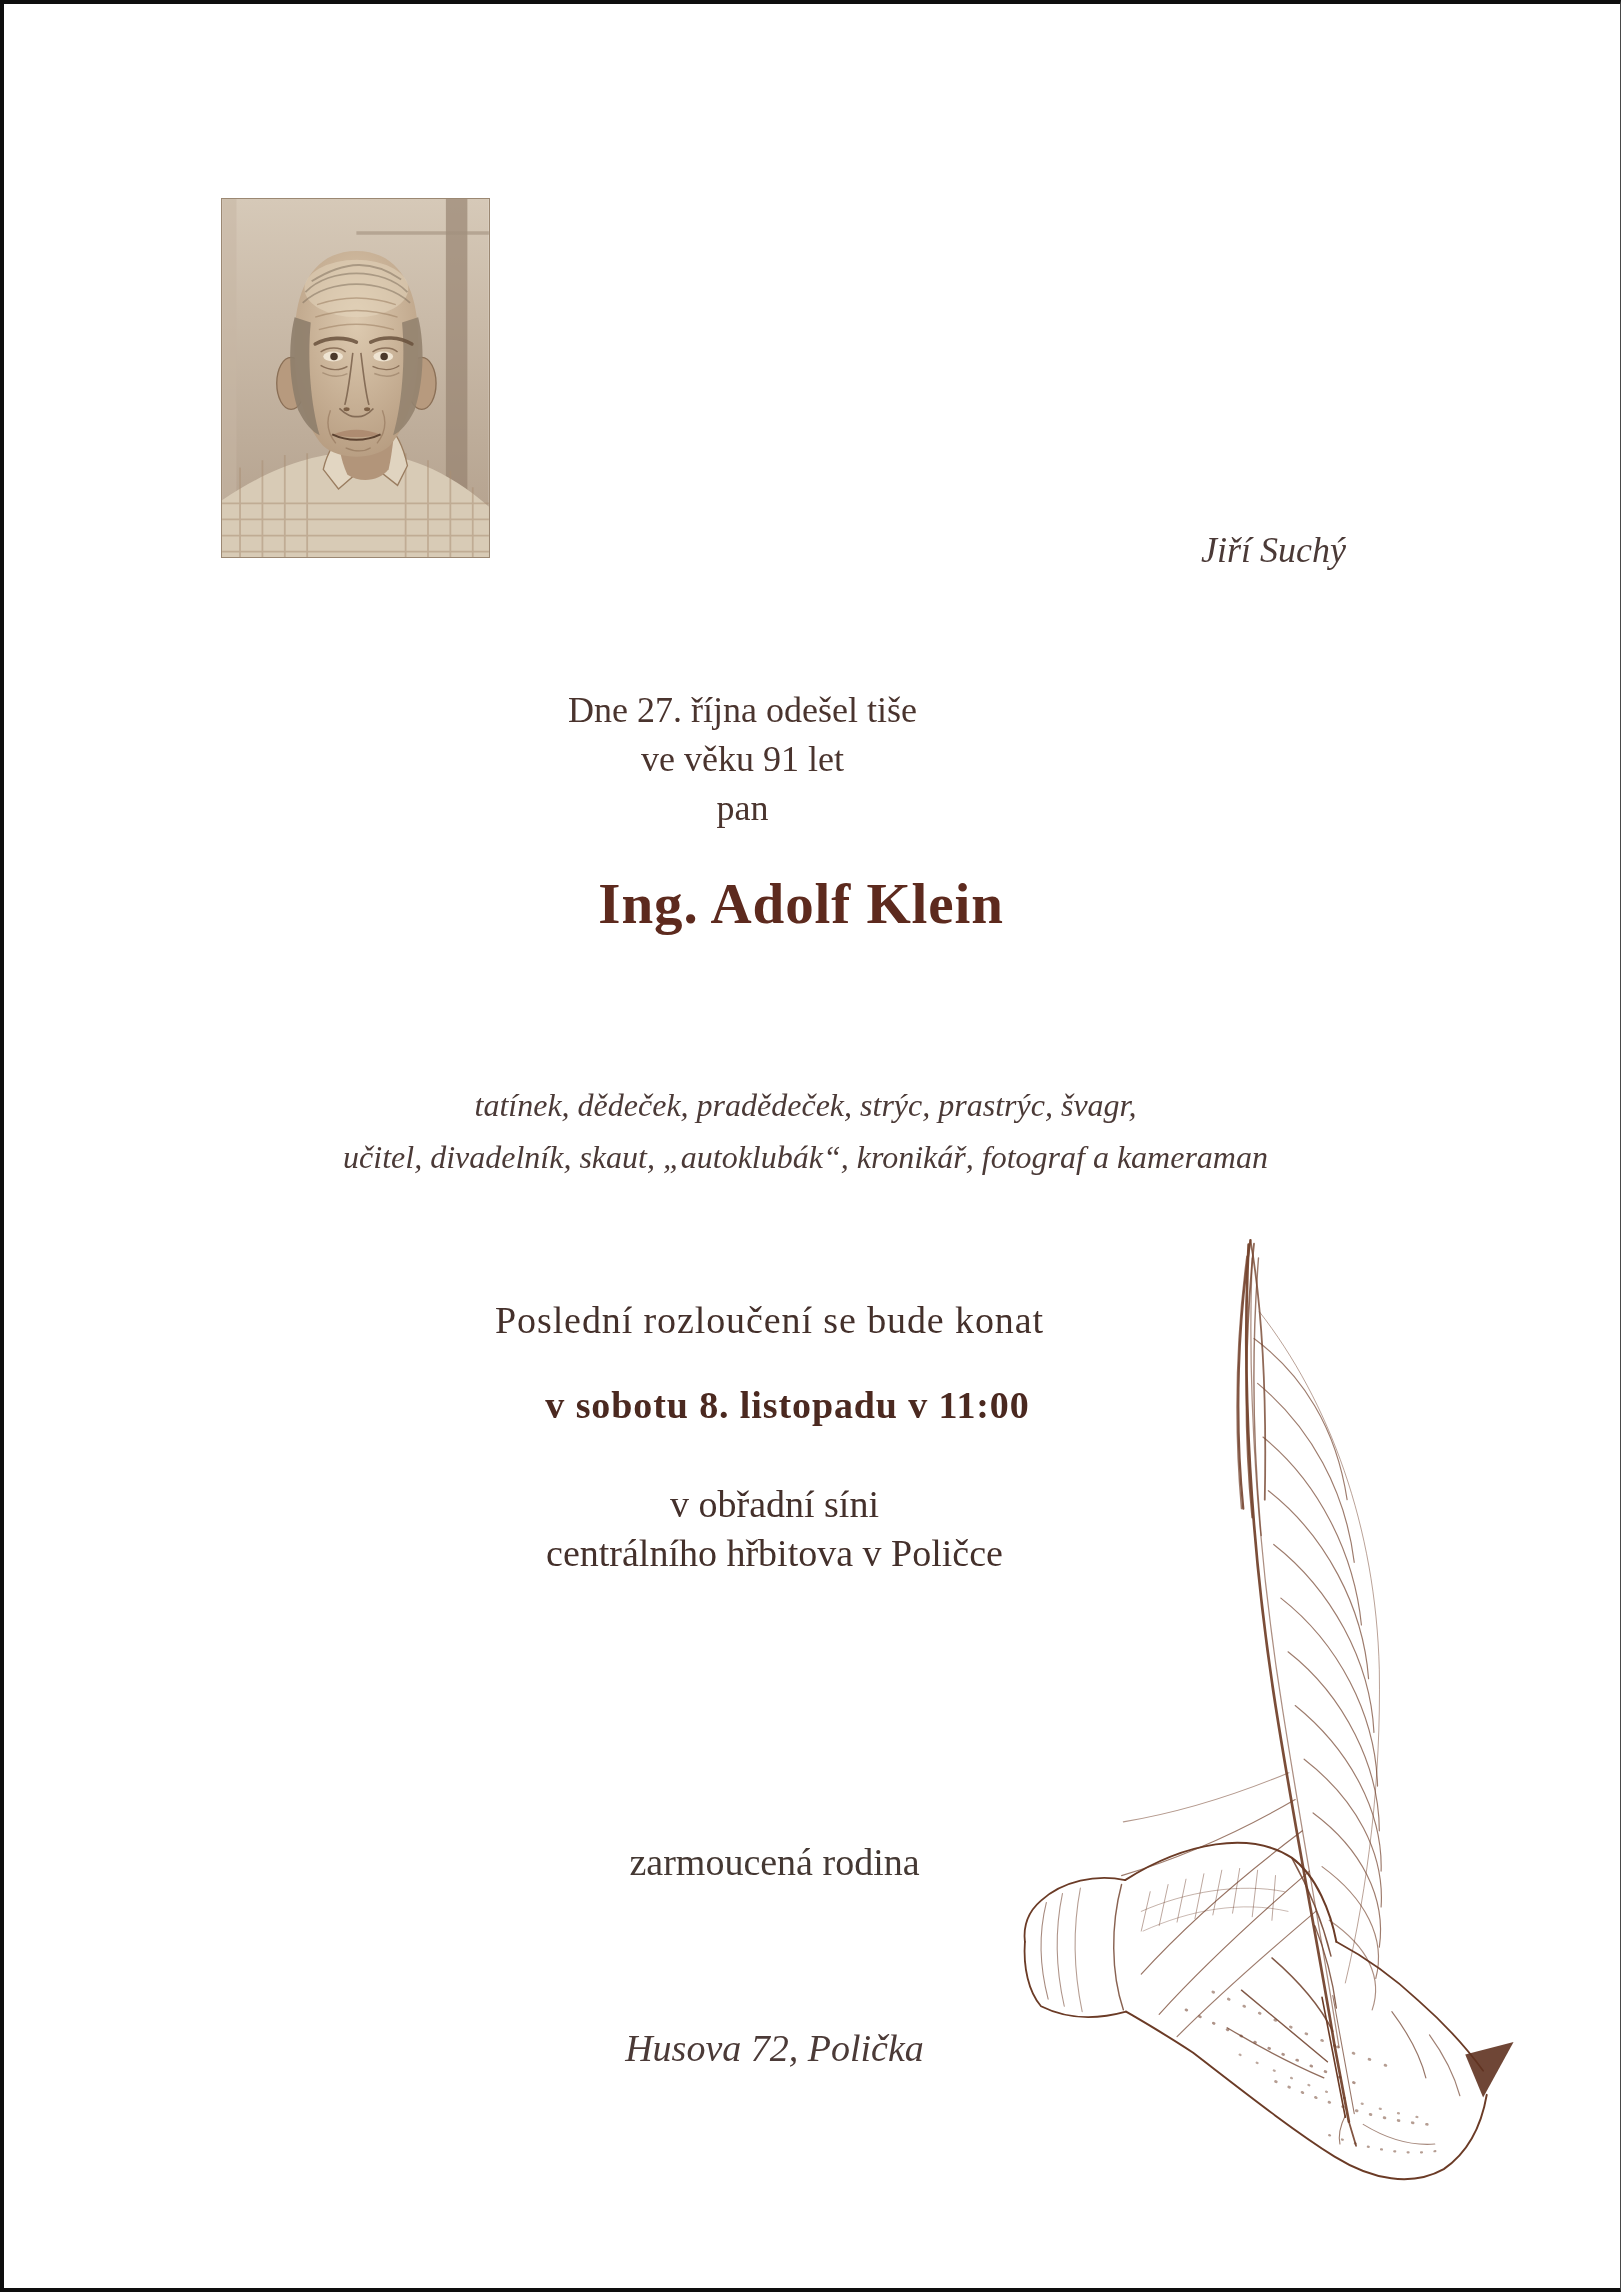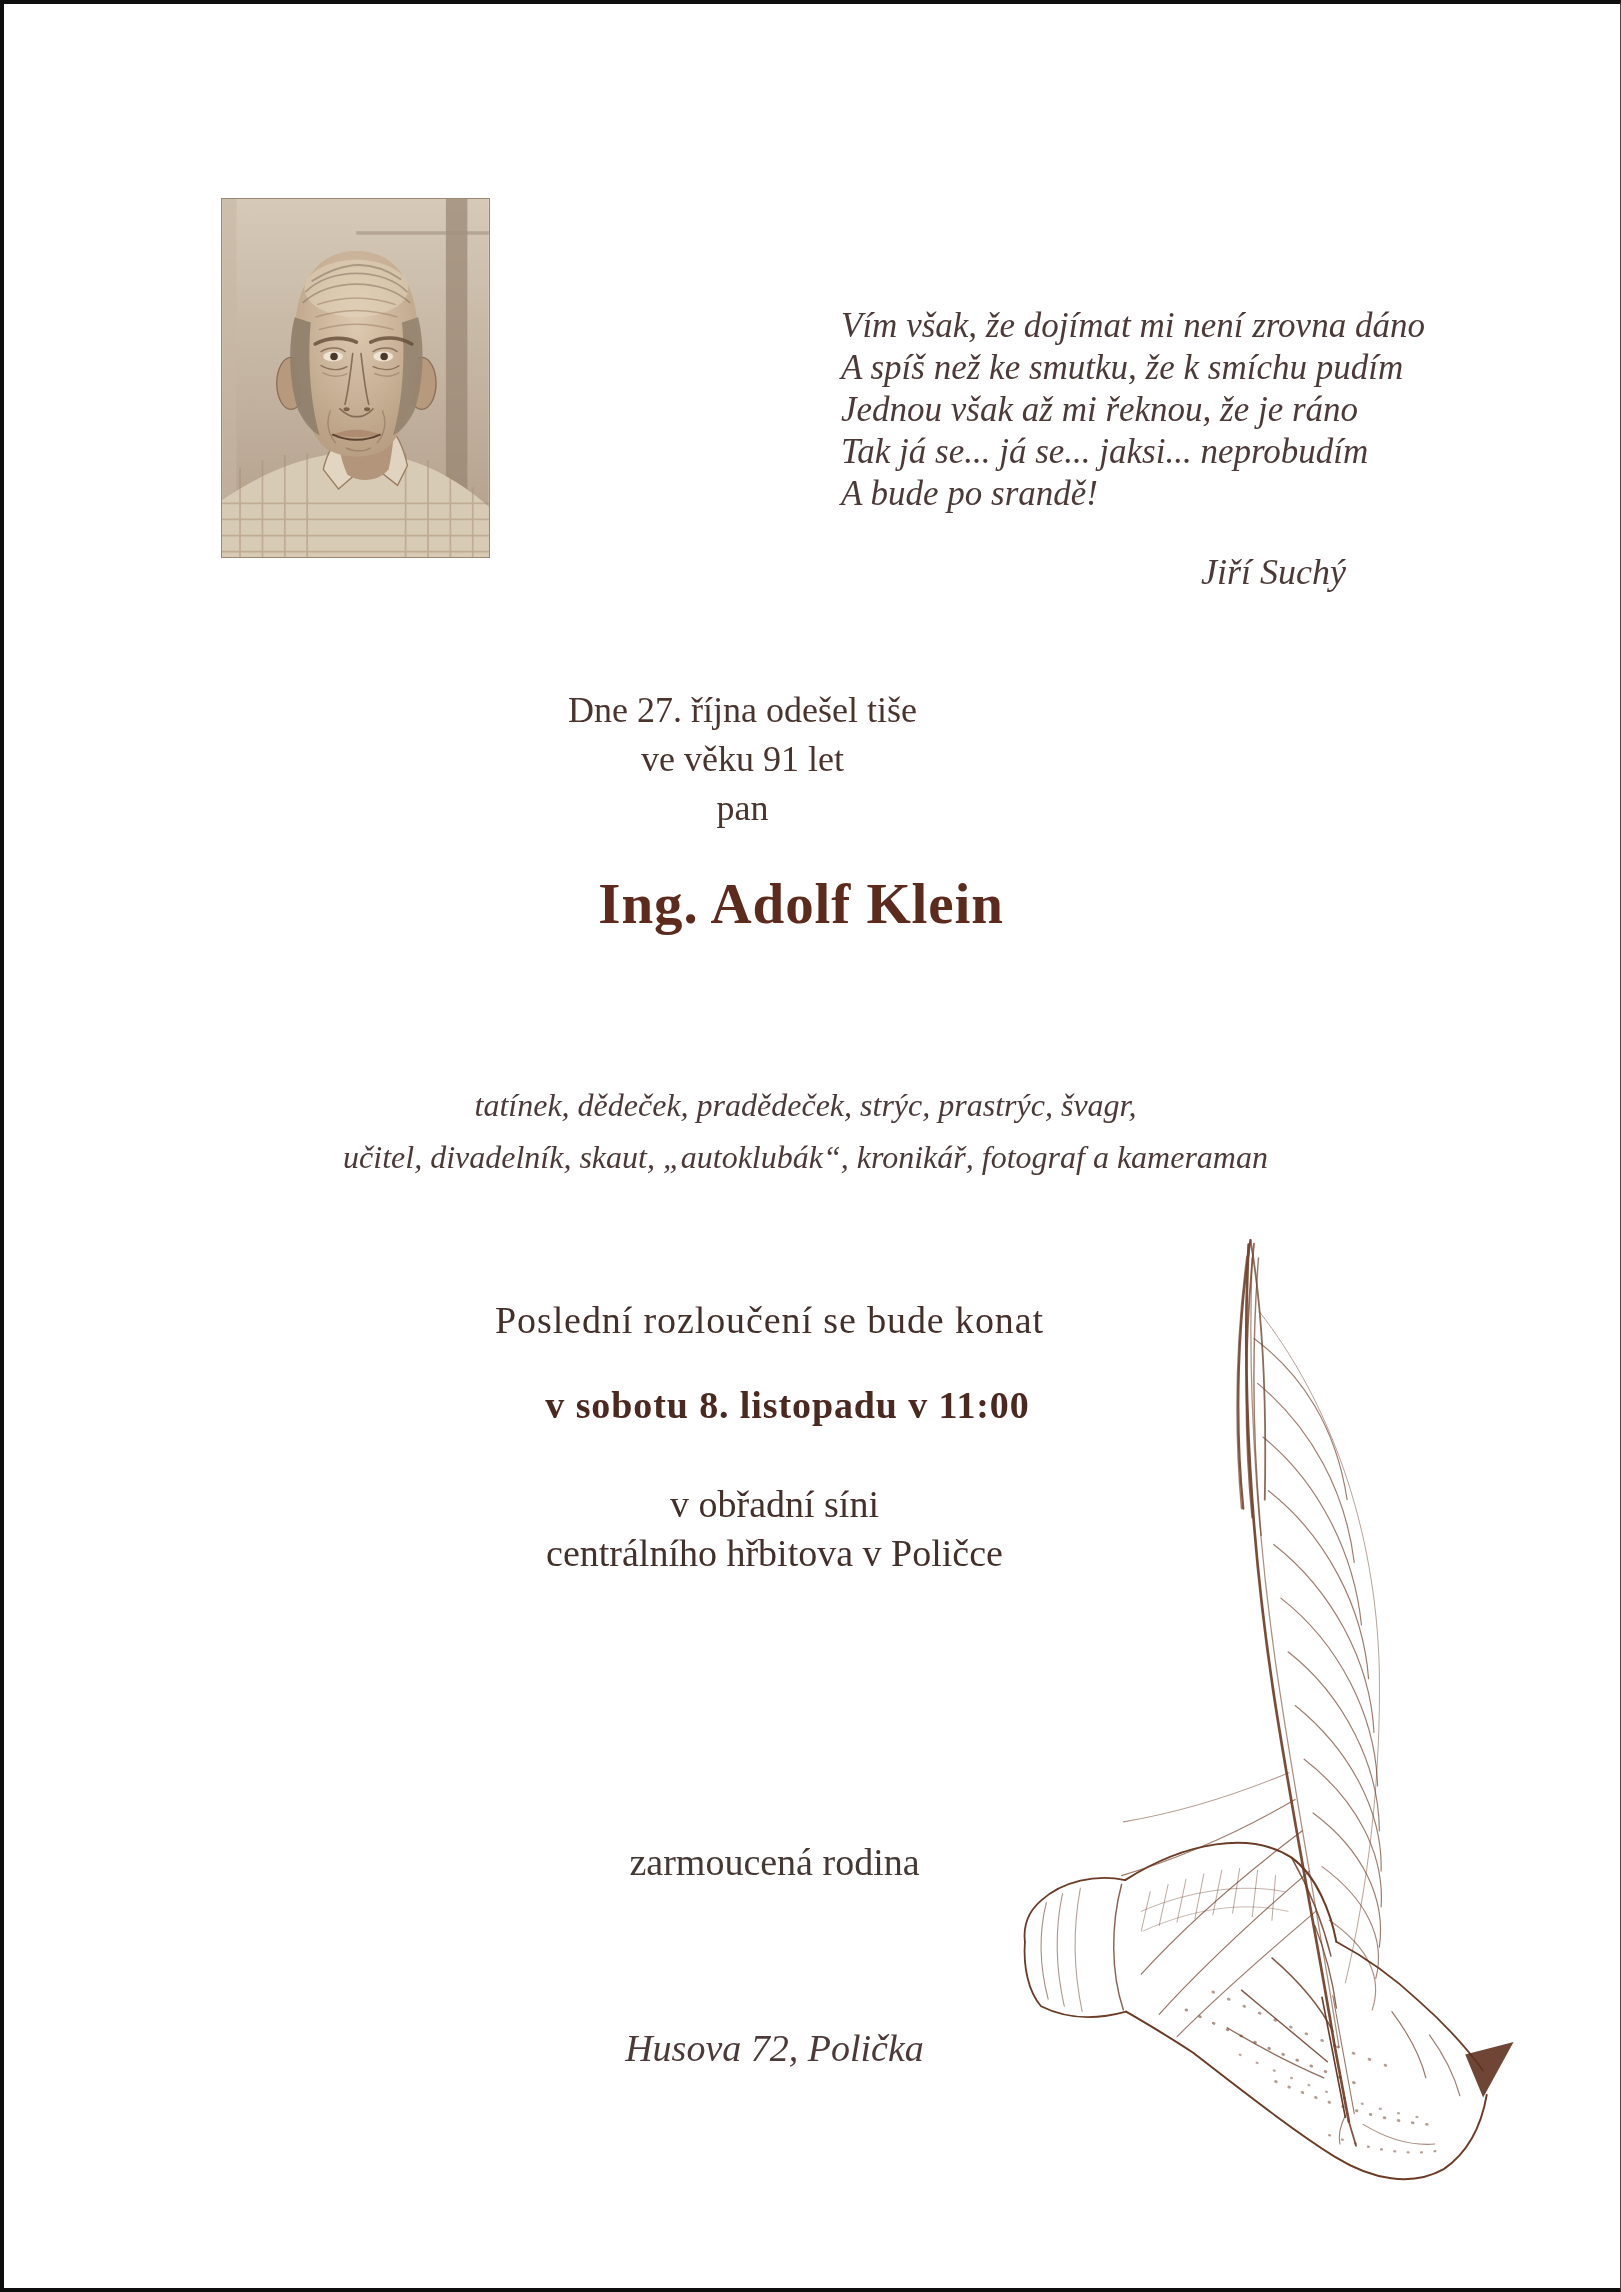--- a/index.html
+++ b/index.html
@@ -11,21 +11,21 @@
     overflow:hidden;
   }
   .abs{position:absolute;}
   .t{white-space:nowrap;}
   .center{width:1621px;text-align:center;}
   
   .photo{left:218px;top:195px;width:267px;height:358px;outline:0.9px solid #9b8873;}
   .photo svg{display:block;width:100%;height:100%;}
   
   .poem{left:837px;top:301px;font-style:italic;font-size:35px;line-height:42px;color:#4b3a37;}
-  .poem-attrib{left:1197px;top:525px;font-style:italic;font-size:36px;color:#4b3a37;margin-top:22px;}
+  .poem-attrib{left:1197px;top:525px;font-style:italic;font-size:36px;color:#4b3a37;}
   
   .ann{left:-72px;top:682px;font-size:36px;line-height:49px;color:#4a342e;}
   .name{left:-13.4px;top:867px;font-size:57px;font-weight:bold;letter-spacing:0.9px;color:#5d2a1e;}
   .roles{left:-9px;top:1075px;font-style:italic;font-size:32px;line-height:52px;color:#4b3a37;}
   .intro{left:-45px;top:1294px;font-size:38px;letter-spacing:0.9px;color:#44302b;}
   .cdate{left:-27px;top:1379px;font-size:38px;font-weight:bold;letter-spacing:0.9px;color:#4b2920;}
   .place{left:-40px;top:1476px;font-size:38px;line-height:49px;color:#44302b;}
   .family{left:-40px;top:1836px;font-size:38px;color:#443833;}
   .address{left:-40px;top:2022px;font-style:italic;font-size:38px;color:#4b3a37;}
   
@@ -117,27 +117,20 @@
         <path d="M121,236 C116,249 118,262 127,273"></path>
         <path d="M179,236 C184,249 182,262 173,273"></path>
       </g>
 
       <path d="M124,263 C140,256 160,256 176,263 C160,267 140,267 124,263 Z" fill="#a1765c" opacity="0.55"></path>
       <path d="M123,263 C140,271 160,271 177,263" stroke="#5c4331" stroke-width="2.4" fill="none"></path>
       <path d="M138,278 C150,283 158,283 166,278" stroke="#8c6f55" stroke-width="1.4" fill="none" opacity="0.6"></path>
     </svg>
   </div>
 
-  <div class="abs poem">
-    <div class="t">Vím však, že dojímat mi není zrovna dáno</div>
-    <div class="t">A spíš než ke smutku, že k smíchu pudím</div>
-    <div class="t">Jednou však až mi řeknou, že je ráno</div>
-    <div class="t">Tak já se... já se... jaksi... neprobudím</div>
-    <div class="t">A bude po srandě!</div>
-  </div>
   <div class="abs poem-attrib t">Jiří Suchý</div>
 
   <div class="abs ann center">
     <div class="t">Dne 27. října odešel tiše</div>
     <div class="t">ve věku 91 let</div>
     <div class="t">pan</div>
   </div>
 
   <div class="abs name center t">Ing. Adolf Klein</div>
 

